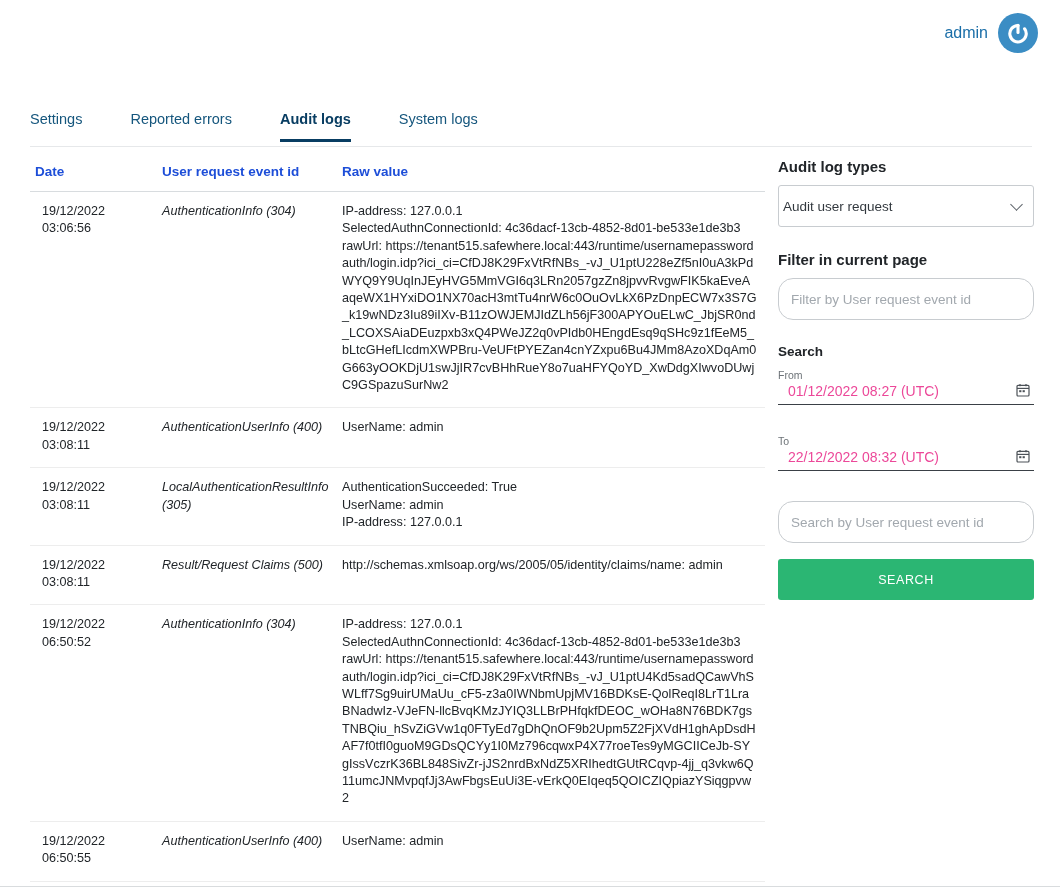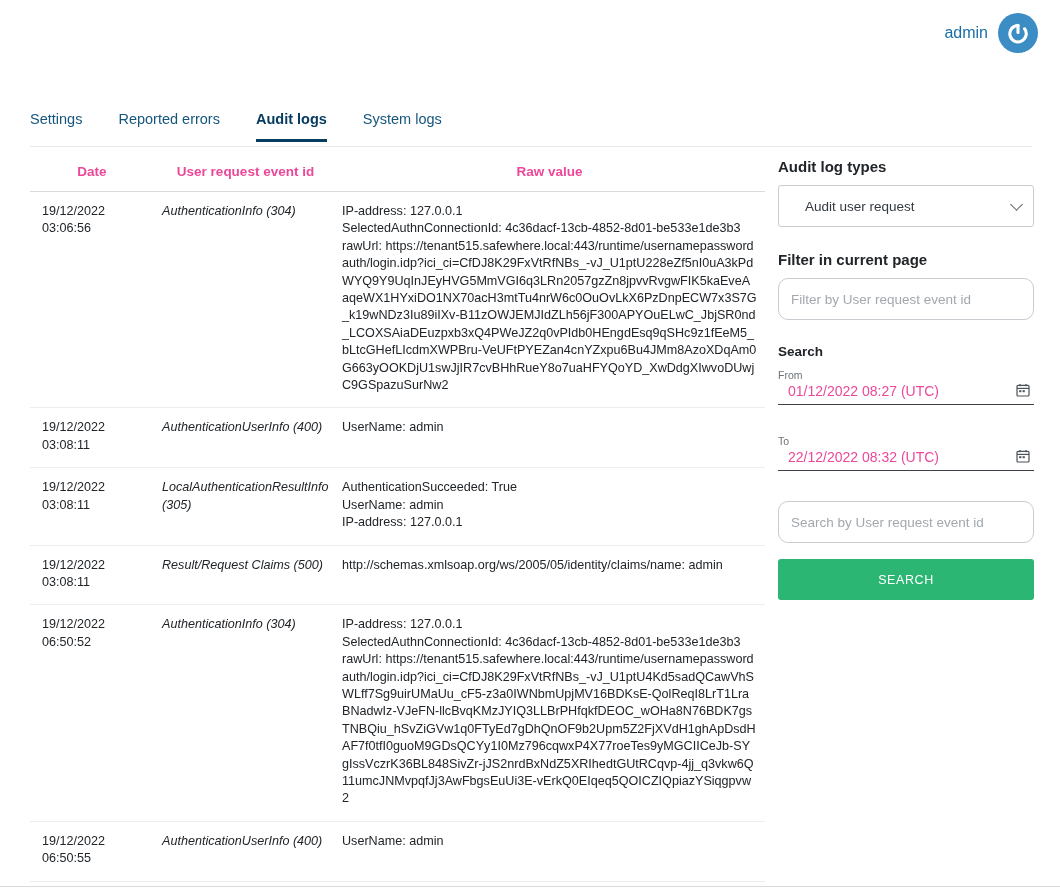--- a/index.html
+++ b/index.html
@@ -45,21 +45,21 @@
     width: 40px; height: 40px; border-radius: 50%;
     background: #3b8dc4;
     display: flex; align-items: center; justify-content: center;
     cursor: pointer;
   }
   .avatar svg { display: block; }
 
   
   .tabs {
     position: absolute; left: 30px; top: 108px;
-    display: flex; align-items: flex-end; gap: 4px;
+    display: flex; align-items: flex-end; gap: 16px;
   }
   .tab {
     font-size: 14.5px; color: #15567d;
     padding: 0 0 12px 0; margin-right: 32px;
     cursor: pointer; white-space: nowrap;
     border-bottom: 3px solid transparent;
     position: relative; top: 3px;
   }
   .tab.active {
     color: #083d62; font-weight: bold;
@@ -71,22 +71,22 @@
   }
 
   
   .table-wrap {
     position: absolute; left: 30px; top: 158px; width: 735px;
   }
   table.audit {
     width: 735px; border-collapse: collapse; table-layout: fixed;
   }
   table.audit th {
-    text-align: center; font-size: 13.5px; font-weight: bold;
-    color: #ec4899; padding: 6px 8px 12px 5px;
+    text-align: left; font-size: 13.5px; font-weight: bold;
+    color: #1d4ed8; padding: 6px 8px 12px 5px;
     border-bottom: 1px solid #d8dcdf; vertical-align: bottom;
   }
   table.audit td {
     font-size: 12.6px; line-height: 17.4px; color: #212529;
     padding: 11px 8px 13px 5px; vertical-align: top;
     border-bottom: 1px solid #ededed;
     word-break: break-all; overflow-wrap: anywhere;
   }
   table.audit tr:last-child td { border-bottom: 1px solid #ededed; }
   .col-date { width: 127px; }
@@ -108,35 +108,35 @@
   }
   .panel-label {
     font-size: 15px; color: #212529; margin: 0 0 10px 0; font-weight: bold;
   }
   .panel-section-title {
     font-size: 13.5px; color: #212529; font-weight: bold; margin: 0 0 10px 0;
   }
   .select-box {
     position: relative; width: 256px; height: 42px;
     border: 1px solid #c8ccd0; border-radius: 3px; background: #fff;
-    display: flex; align-items: center; padding: 0 26px;
+    display: flex; align-items: center; padding: 0 4px;
     cursor: pointer;
   }
   .select-box .sel-value {
     font-size: 13.5px; color: #33393f;
   }
   .chevron {
     position: absolute; right: 12px; top: 50%;
     width: 9px; height: 9px; margin-top: -6px;
     border-right: 1.6px solid #5a6067; border-bottom: 1.6px solid #5a6067;
     transform: rotate(45deg);
   }
   .text-input {
     width: 256px; height: 42px;
-    border: 1px solid #c8ccd0; border-radius: 10px; background: #fff;
+    border: 1px solid #c8ccd0; border-radius: 15px; background: #fff;
     padding: 0 12px; font-size: 13.5px; color: #212529;
     font-family: "Liberation Sans", sans-serif;
   }
   .text-input::placeholder { color: #a2a8ae; }
   .gap-24 { height: 24px; }
   .gap-16 { height: 16px; }
   .gap-30 { height: 30px; }
 
   .date-field {
     position: relative; width: 256px;

